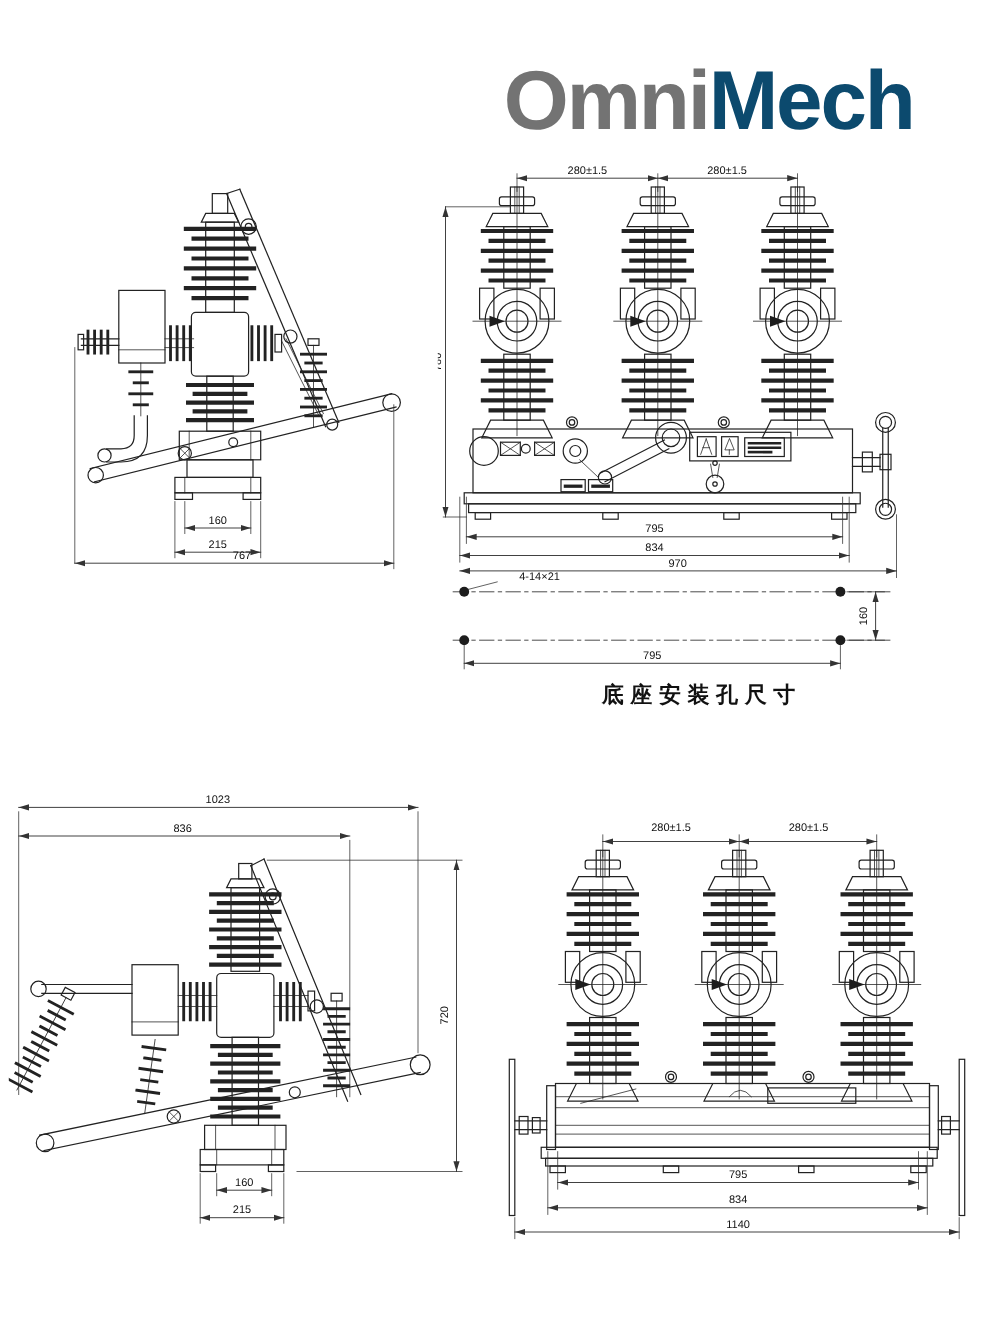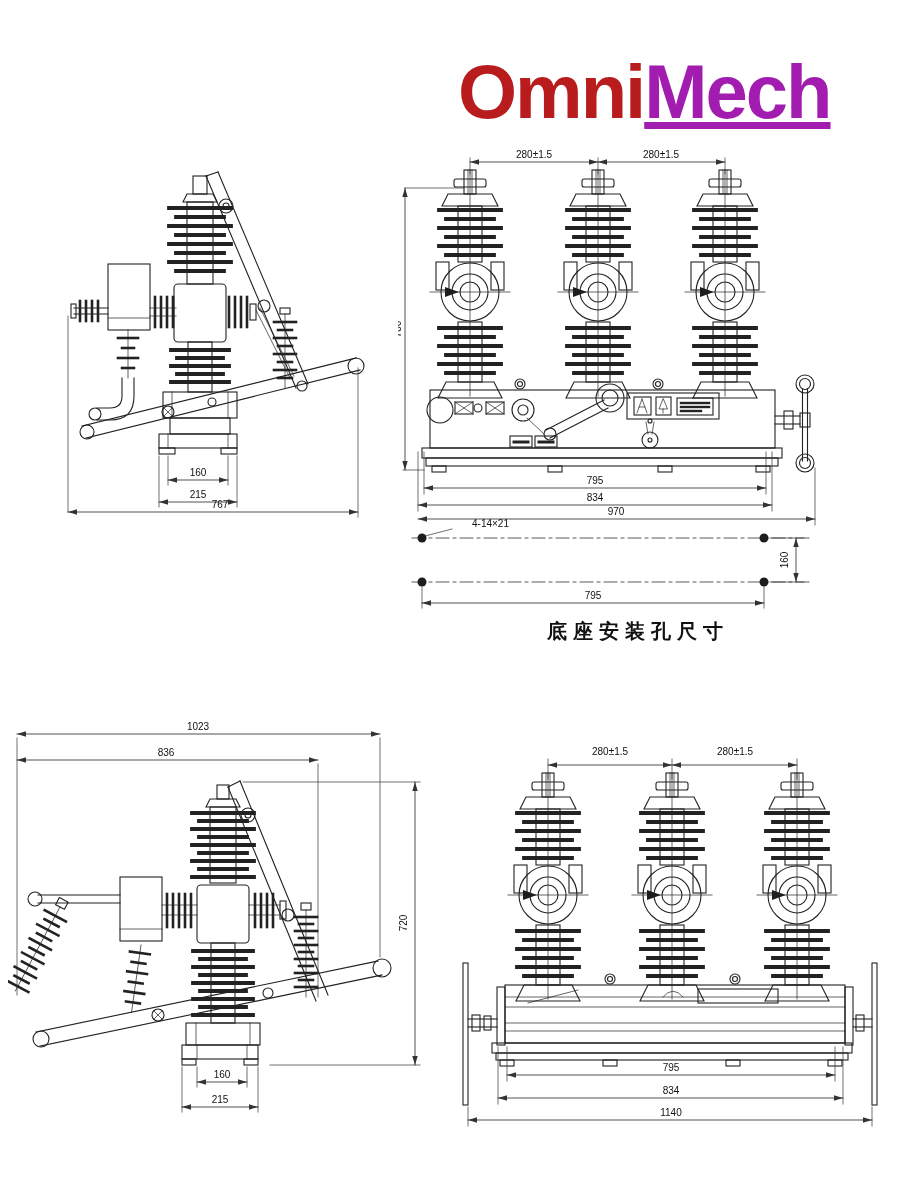--- a/index.html
+++ b/index.html
@@ -1,21 +1,21 @@
 <!DOCTYPE html>
 <html><head>
 <meta charset="utf-8">
 <style>
   html,body{margin:0;padding:0;background:#ffffff;}
   body{width:900px;height:1200px;position:relative;font-family:"Liberation Sans",sans-serif;overflow:hidden;}
   .panel{position:absolute;}
   
   #logo{position:absolute;left:458px;top:54px;font-weight:700;font-size:76px;letter-spacing:-2px;line-height:1.0;white-space:nowrap;}
-  #logo .brand-accent{color:#b91c1c;margin-top:13px;}
-  #logo .brand-dark{color:#a21caf;text-decoration:underline;}
+  #logo .brand-accent{color:#737373;margin-top:13px;}
+  #logo .brand-dark{color:#0c4a6e;}
   
   svg{stroke:#222;fill:none;stroke-width:1.1;stroke-linecap:square;}
   svg .fins line{stroke-width:3.8;}
   svg .sfin line{stroke-width:2.6;}
   svg .dim{stroke:#333;stroke-width:0.85;}
   svg .ext{stroke:#333;stroke-width:0.7;}
   svg .cl{stroke:#333;stroke-width:0.8;stroke-dasharray:13 4 3 4;}
   svg .thin{stroke-width:0.7;}
   svg .fill{fill:#1d1d1d;stroke:none;}
   svg text{stroke:none;fill:#111;font-family:"Liberation Sans",sans-serif;font-size:10px;text-anchor:middle;}

